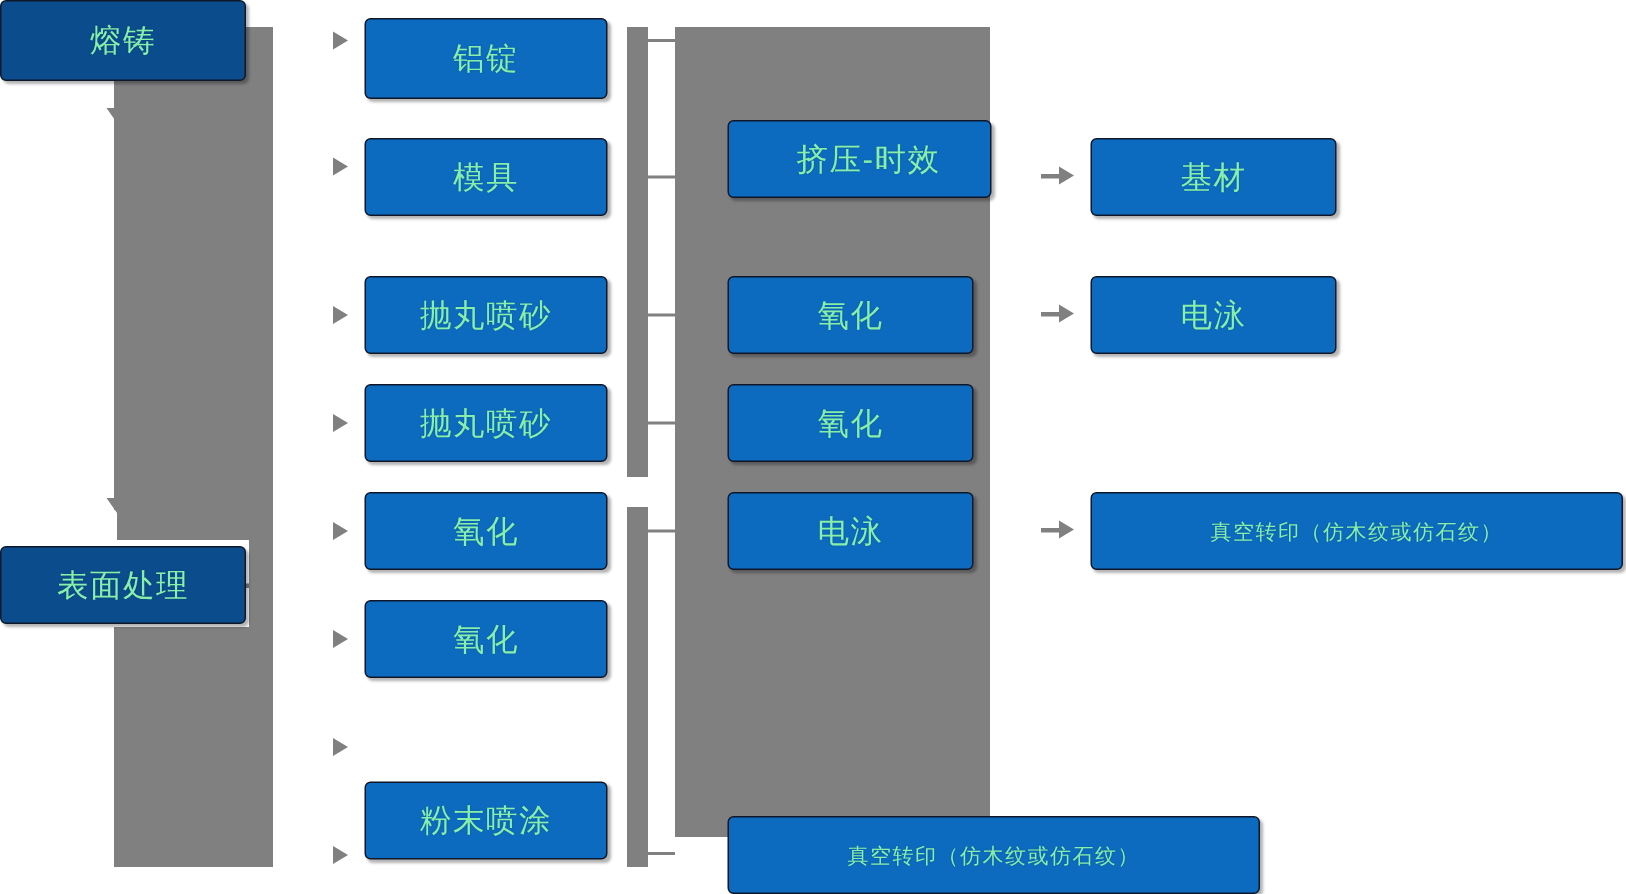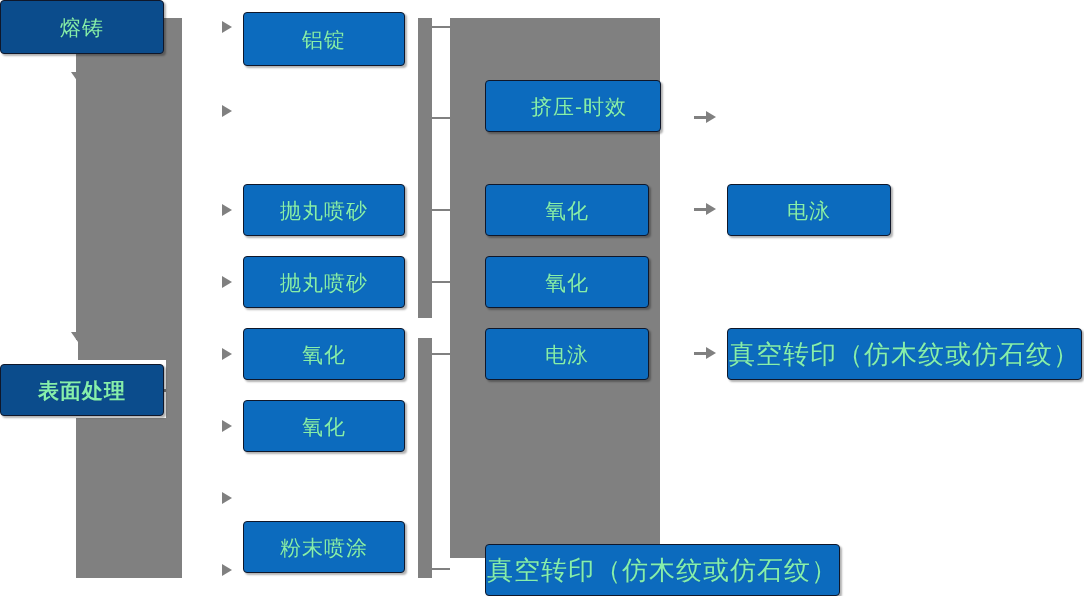--- a/index.html
+++ b/index.html
@@ -71,21 +71,21 @@
     border-radius: 4px;
     box-shadow: 2px 2px 2px rgba(0,0,0,0.30);
     font-size: 21px;
     line-height: 1;
     letter-spacing: 1px;
     white-space: nowrap;
     text-shadow: 0 0 1px rgba(0,0,0,0.25);
   }
   .box.dark  { background: #0B4C8C; }
   .box.light { background: #0C6BBE; }
-  .box.wide  { font-size: 26px; }
+  .box.wide  { font-size: 14px; }
 </style>
 </head>
 <body>
 
 <div id="canvas">
 
   <div class="gray gray-spine-left"></div>
 
   <div class="gray-notch-white" style="left:0px;  top:0px;   width:78px;  height:18px;"></div>
   <div class="gray-notch-white" style="left:0px;  top:340px; width:78px;  height:20px;"></div>
@@ -122,24 +122,25 @@
 
   <div class="arrow-stem" style="left:694px; top:208px; width:14px;"></div>
   <div class="arrow-r" style="left:706px; top:203px;"></div>
 
   <div class="arrow-stem" style="left:694px; top:352px; width:14px;"></div>
   <div class="arrow-r" style="left:706px; top:347px;"></div>
 
   <div class="box dark" style="left:0px; top:0px; width:164px; height:54px;">熔铸</div>
 
 
-  <div class="box dark" style="left:0px; top:364px; width:164px; height:52px;font-weight:bold;">表面处理</div>
+  <div class="box dark" style="left:0px; top:364px; width:164px; height:52px;">表面处理</div>
 
   <div class="box light" style="left:243px; top:12px; width:162px; height:54px;">铝锭</div>
 
+  <div class="box light" style="left:243px; top:92px; width:162px; height:52px;">模具</div>
 
   <div class="box light" style="left:243px; top:184px; width:162px; height:52px;">抛丸喷砂</div>
 
   <div class="box light" style="left:243px; top:256px; width:162px; height:52px;">抛丸喷砂</div>
 
   <div class="box light" style="left:243px; top:328px; width:162px; height:52px;">氧化</div>
 
   <div class="box light" style="left:243px; top:400px; width:162px; height:52px;">氧化</div>
 
 
@@ -149,18 +150,19 @@
   <div class="box light" style="left:485px; top:80px; width:176px; height:52px;padding-left:12px;">挤压-时效</div>
 
   <div class="box light" style="left:485px; top:184px; width:164px; height:52px;">氧化</div>
 
   <div class="box light" style="left:485px; top:256px; width:164px; height:52px;">氧化</div>
 
   <div class="box light" style="left:485px; top:328px; width:164px; height:52px;">电泳</div>
 
   <div class="box light wide" style="left:485px; top:544px; width:355px; height:52px;">真空转印（仿木纹或仿石纹）</div>
 
+  <div class="box light" style="left:727px; top:92px; width:164px; height:52px;">基材</div>
 
   <div class="box light" style="left:727px; top:184px; width:164px; height:52px;">电泳</div>
 
   <div class="box light wide" style="left:727px; top:328px; width:355px; height:52px;">真空转印（仿木纹或仿石纹）</div>
 
 </div>
 
 </body></html>

